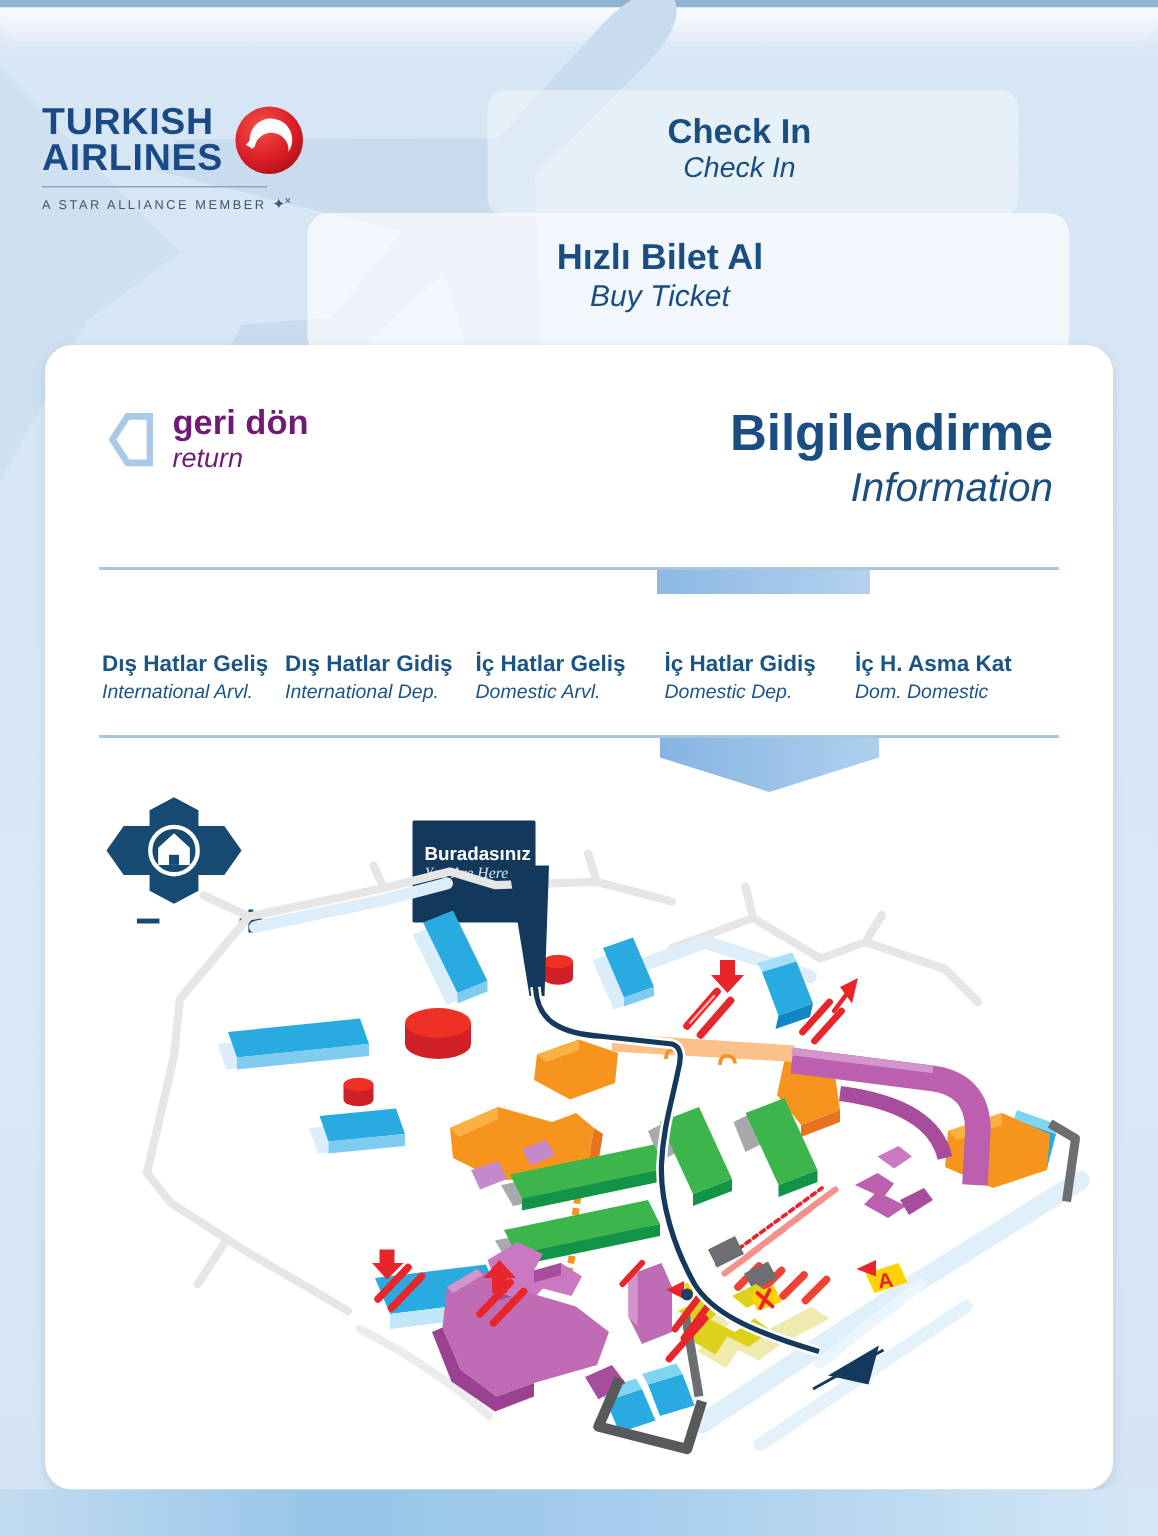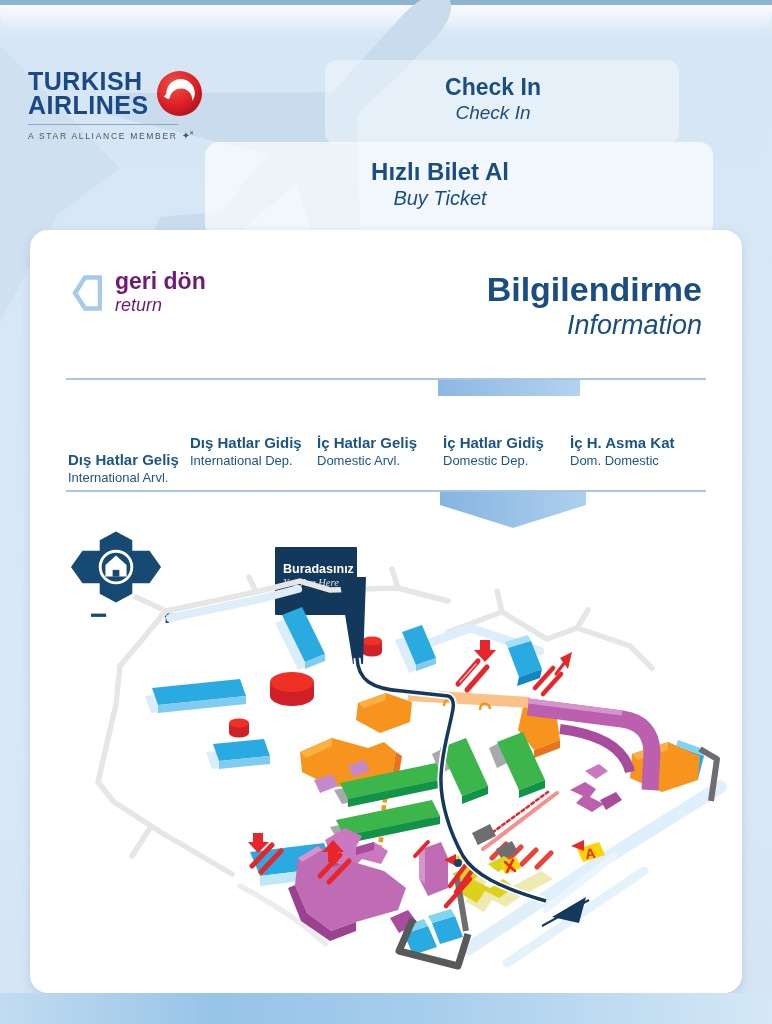--- a/index.html
+++ b/index.html
@@ -42,22 +42,22 @@
   .divider{position:absolute;left:36px;width:640px;height:2px;background:#a8c6e0;}
   .div1{top:148px;}
   .div2{top:260px;}
   .tab-indicator{position:absolute;left:408px;top:150px;width:142px;height:16px;
     background:linear-gradient(90deg,#8cb8e3,#b3d2ee);}
   .chevron{position:absolute;left:410px;top:262px;width:146px;height:36px;
     background:linear-gradient(90deg,#86b4e1,#aed0ee);
     clip-path:polygon(0 0,100% 0,100% 36%,50% 100%,0 36%);}
   .floor-tab{position:absolute;top:204px;color:#1b5586;cursor:pointer;white-space:nowrap;}
   .floor-tab .tr{display:block;font-weight:bold;font-size:15px;}
-  .floor-tab .en{display:block;font-size:13px;margin-top:2px;}
-  .ft1{left:38px;margin-top:17px;} .ft2{left:160px;} .ft3{left:287px;} .ft4{left:413px;} .ft5{left:540px;}
+  .floor-tab .en{display:block;font-style:italic;font-size:13px;margin-top:2px;}
+  .ft1{left:38px;} .ft2{left:160px;} .ft3{left:287px;} .ft4{left:413px;} .ft5{left:540px;}
   .dpad{position:absolute;left:40px;top:300px;cursor:pointer;}
   .zoom-row{position:absolute;left:60px;top:370px;width:86px;display:flex;justify-content:space-between;}
   .zoom-btn{font-size:30px;font-weight:bold;color:#174a72;line-height:1;cursor:pointer;}
   .callout{position:absolute;left:245px;top:295px;width:82px;height:68px;background:#12395c;
     color:#ffffff;box-sizing:border-box;padding:15px 0 0 8px;border-radius:1px;margin-top:22px;}
   .callout .tr{display:block;font-weight:bold;font-size:12.5px;}
   .callout .en{display:block;font-style:italic;font-size:10.5px;color:#d7e3ef;margin-top:1px;font-family:Liberation Serif, serif;}
   .map-svg{position:absolute;left:20px;top:330px;}
   .footer{position:absolute;left:0;bottom:0;width:772px;height:31px;
     background:linear-gradient(90deg,#c2dcf1 0%,#96c4e7 28%,#a6cdec 55%,#d5e8f6 100%);}

